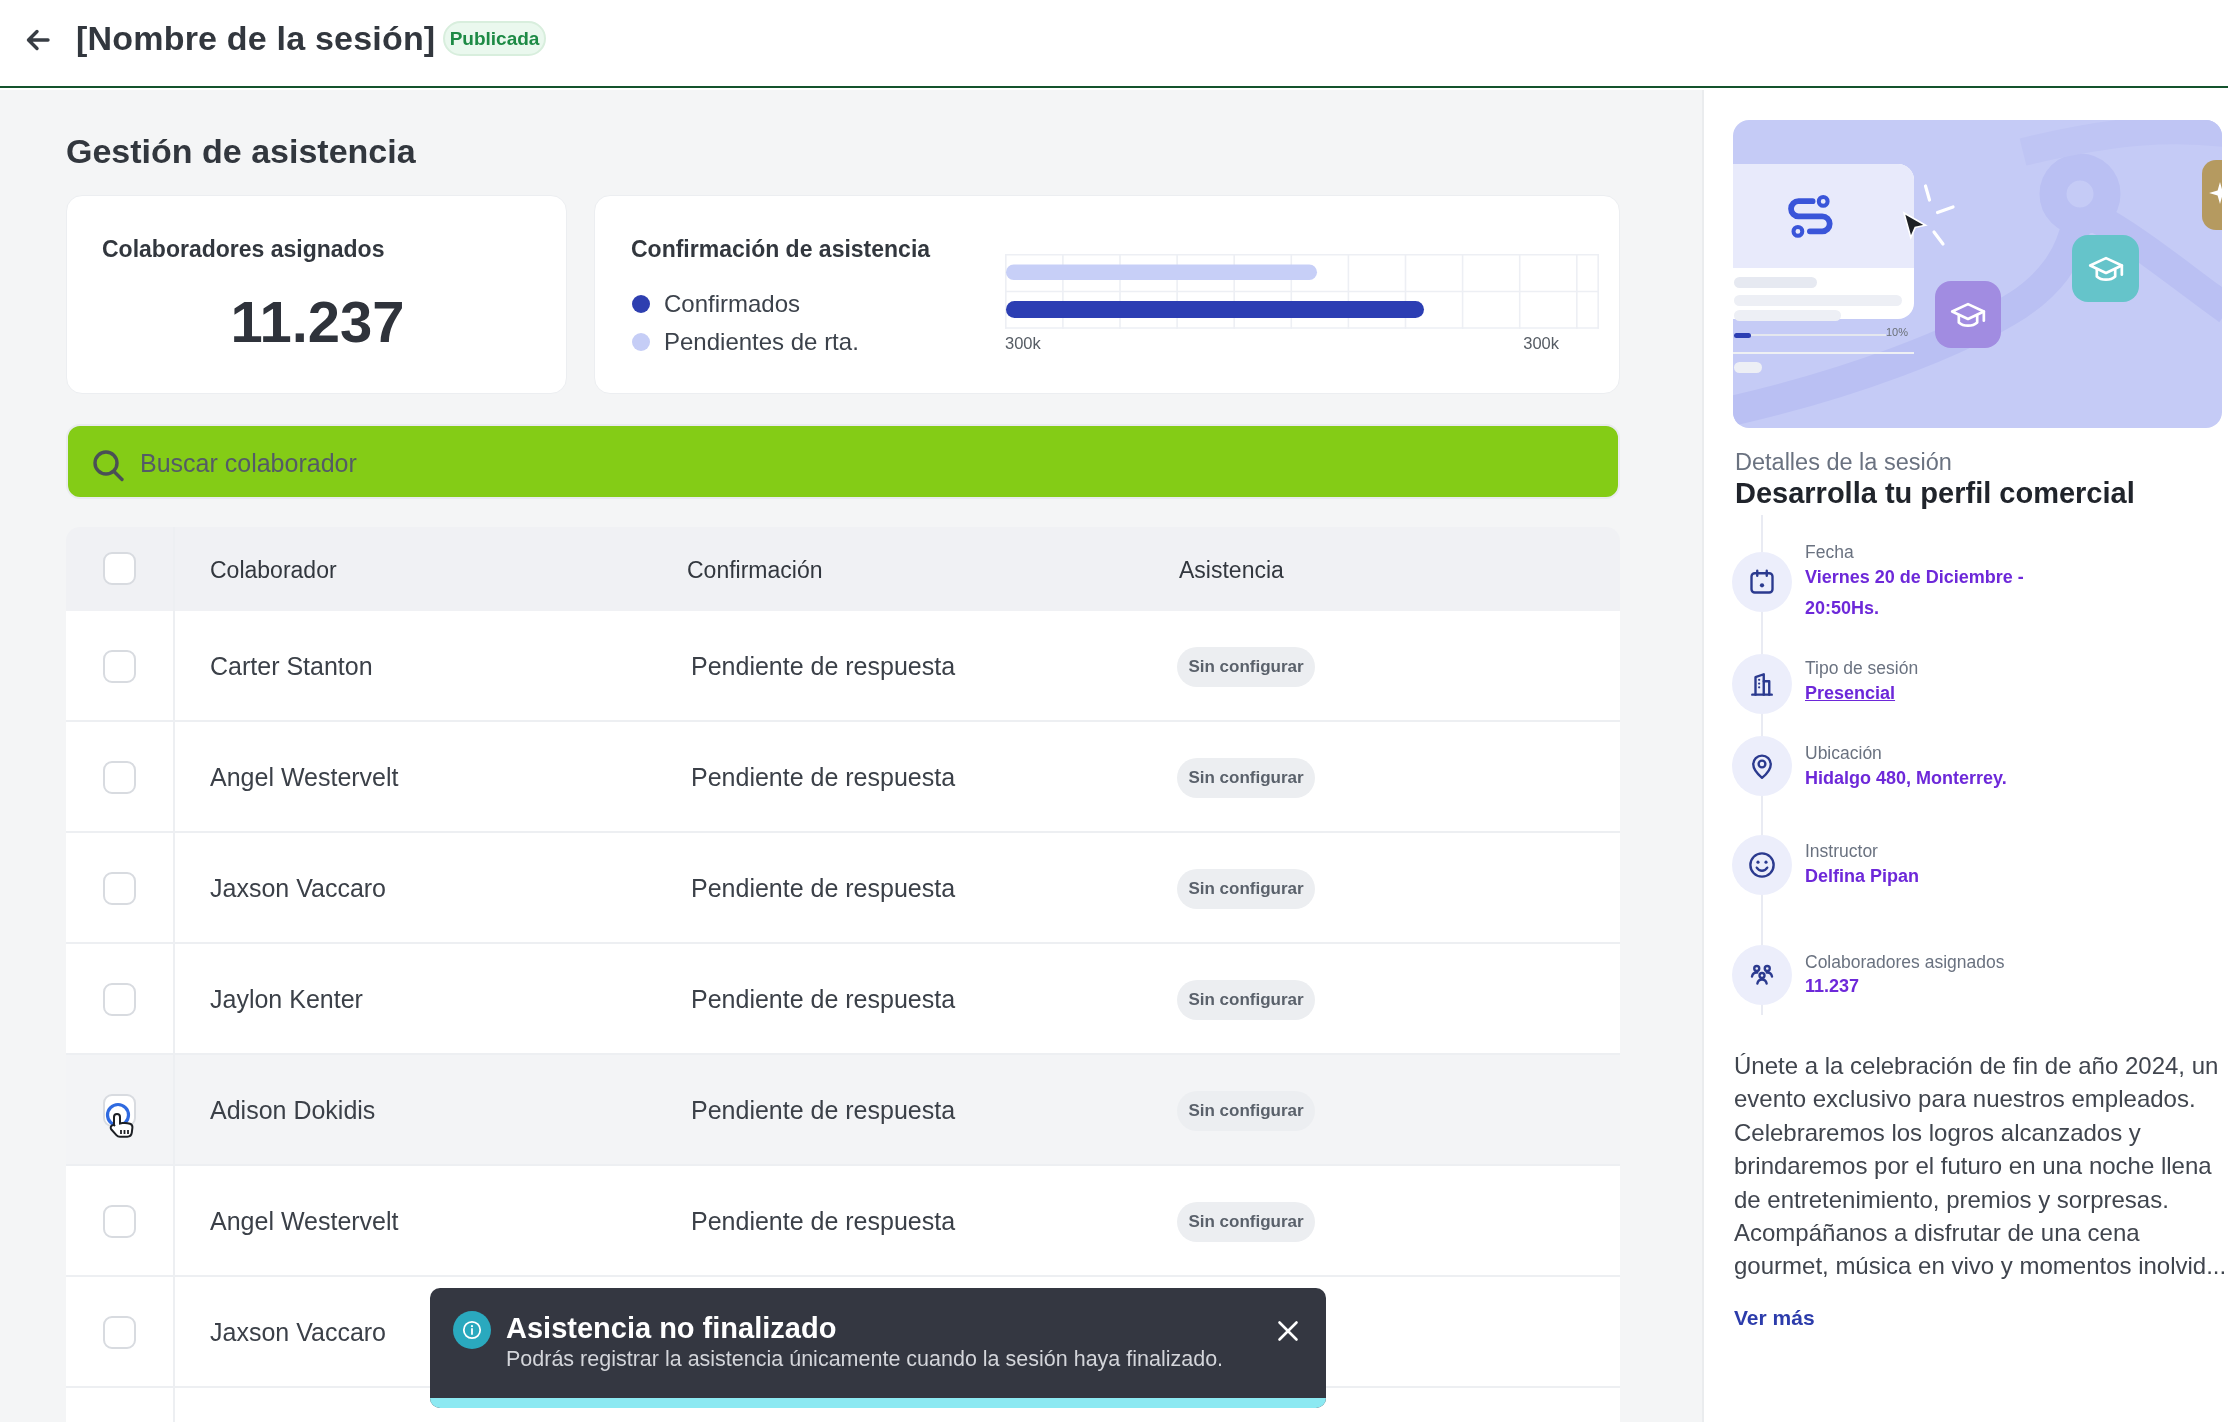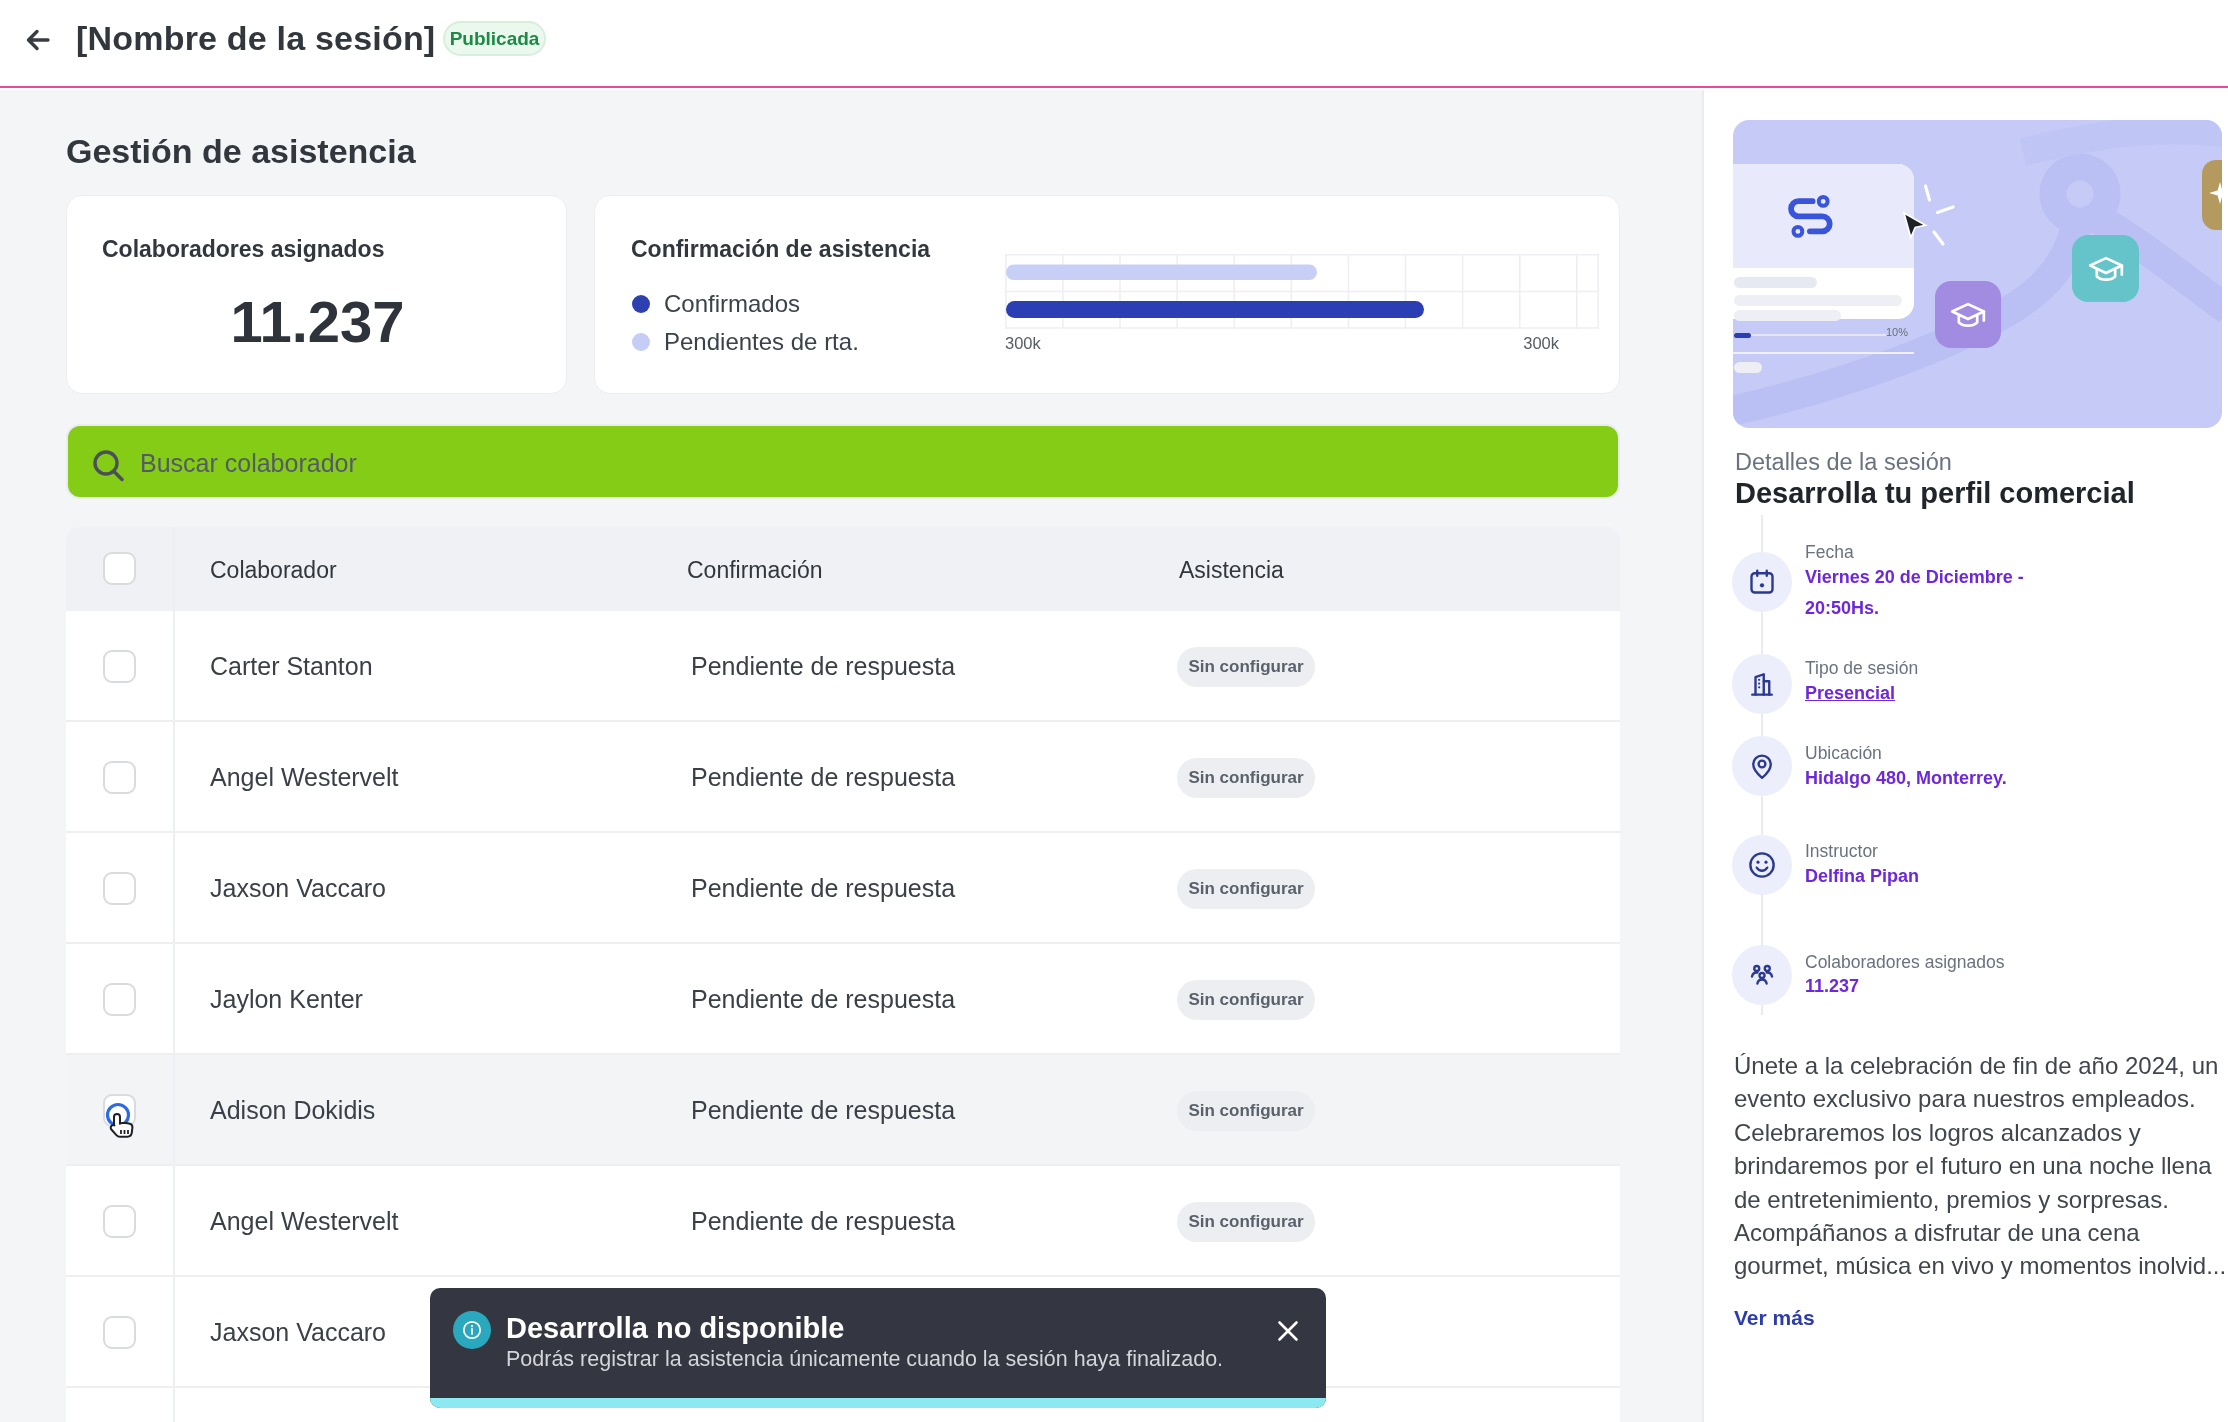--- a/index.html
+++ b/index.html
@@ -1,21 +1,21 @@
 <!DOCTYPE html>
 <html><head>
 <meta charset="utf-8">
 <style>
   * { margin:0; padding:0; box-sizing:border-box; }
   html,body { width:2228px; height:1422px; overflow:hidden; background:#fff;
     font-family:"Liberation Sans", sans-serif; }
   .abs { position:absolute; }
   
   #topbar { position:absolute; left:0; top:0; width:2228px; height:88px; background:#fff;
-    border-bottom:2px solid #ec4899; z-index:30; }
+    border-bottom:2px solid #14532d; z-index:30; }
   #title { position:absolute; left:76px; top:19px; font-size:34px; font-weight:bold; color:#32373e; letter-spacing:0.2px;}
   #pill-pub { position:absolute; left:443px; top:21px; width:103px; height:35px; background:#eaf8ee;
     border:2px solid #d8eedd; border-radius:18px; color:#1d8a45; font-size:19px; font-weight:bold;
     display:flex; align-items:center; justify-content:center; }
   
   #main { position:absolute; left:0; top:90px; width:1702px; height:1332px; background:#f4f5f6; }
   #h2 { position:absolute; left:66px; top:132px; font-size:34px; font-weight:bold; color:#32373e; }
   .card { position:absolute; background:#fff; border-radius:16px; border:1px solid #eceef1; }
   #card1 { left:66px; top:195px; width:501px; height:199px; }
   #card1 .lbl { position:absolute; left:35px; top:40px; font-size:23px; font-weight:bold; color:#32373e; }
@@ -315,18 +315,18 @@
 </div>
 
 <div id="toast">
   <div class="bar"></div>
   <svg class="abs" style="left:23px;top:23px;" width="38" height="38" viewBox="0 0 38 38">
     <circle cx="19" cy="19" r="19" fill="#2aa9be"></circle>
     <circle cx="19" cy="19" r="8.2" fill="none" stroke="#fff" stroke-width="1.8"></circle>
     <line x1="19" y1="18" x2="19" y2="23" stroke="#fff" stroke-width="1.8" stroke-linecap="round"></line>
     <circle cx="19" cy="15.2" r="1.1" fill="#fff"></circle>
   </svg>
-  <div class="t1">Desarrolla no disponible</div>
+  <div class="t1">Asistencia no finalizado</div>
   <div class="t2">Podrás registrar la asistencia únicamente cuando la sesión haya finalizado.</div>
   <svg class="abs" style="left:844px;top:29px;" width="28" height="28" viewBox="0 0 28 28">
     <path d="M5.5 5.5 L22.5 22.5 M22.5 5.5 L5.5 22.5" stroke="#fff" stroke-width="2.6" stroke-linecap="round"></path>
   </svg>
 </div>
 
 </body></html>

